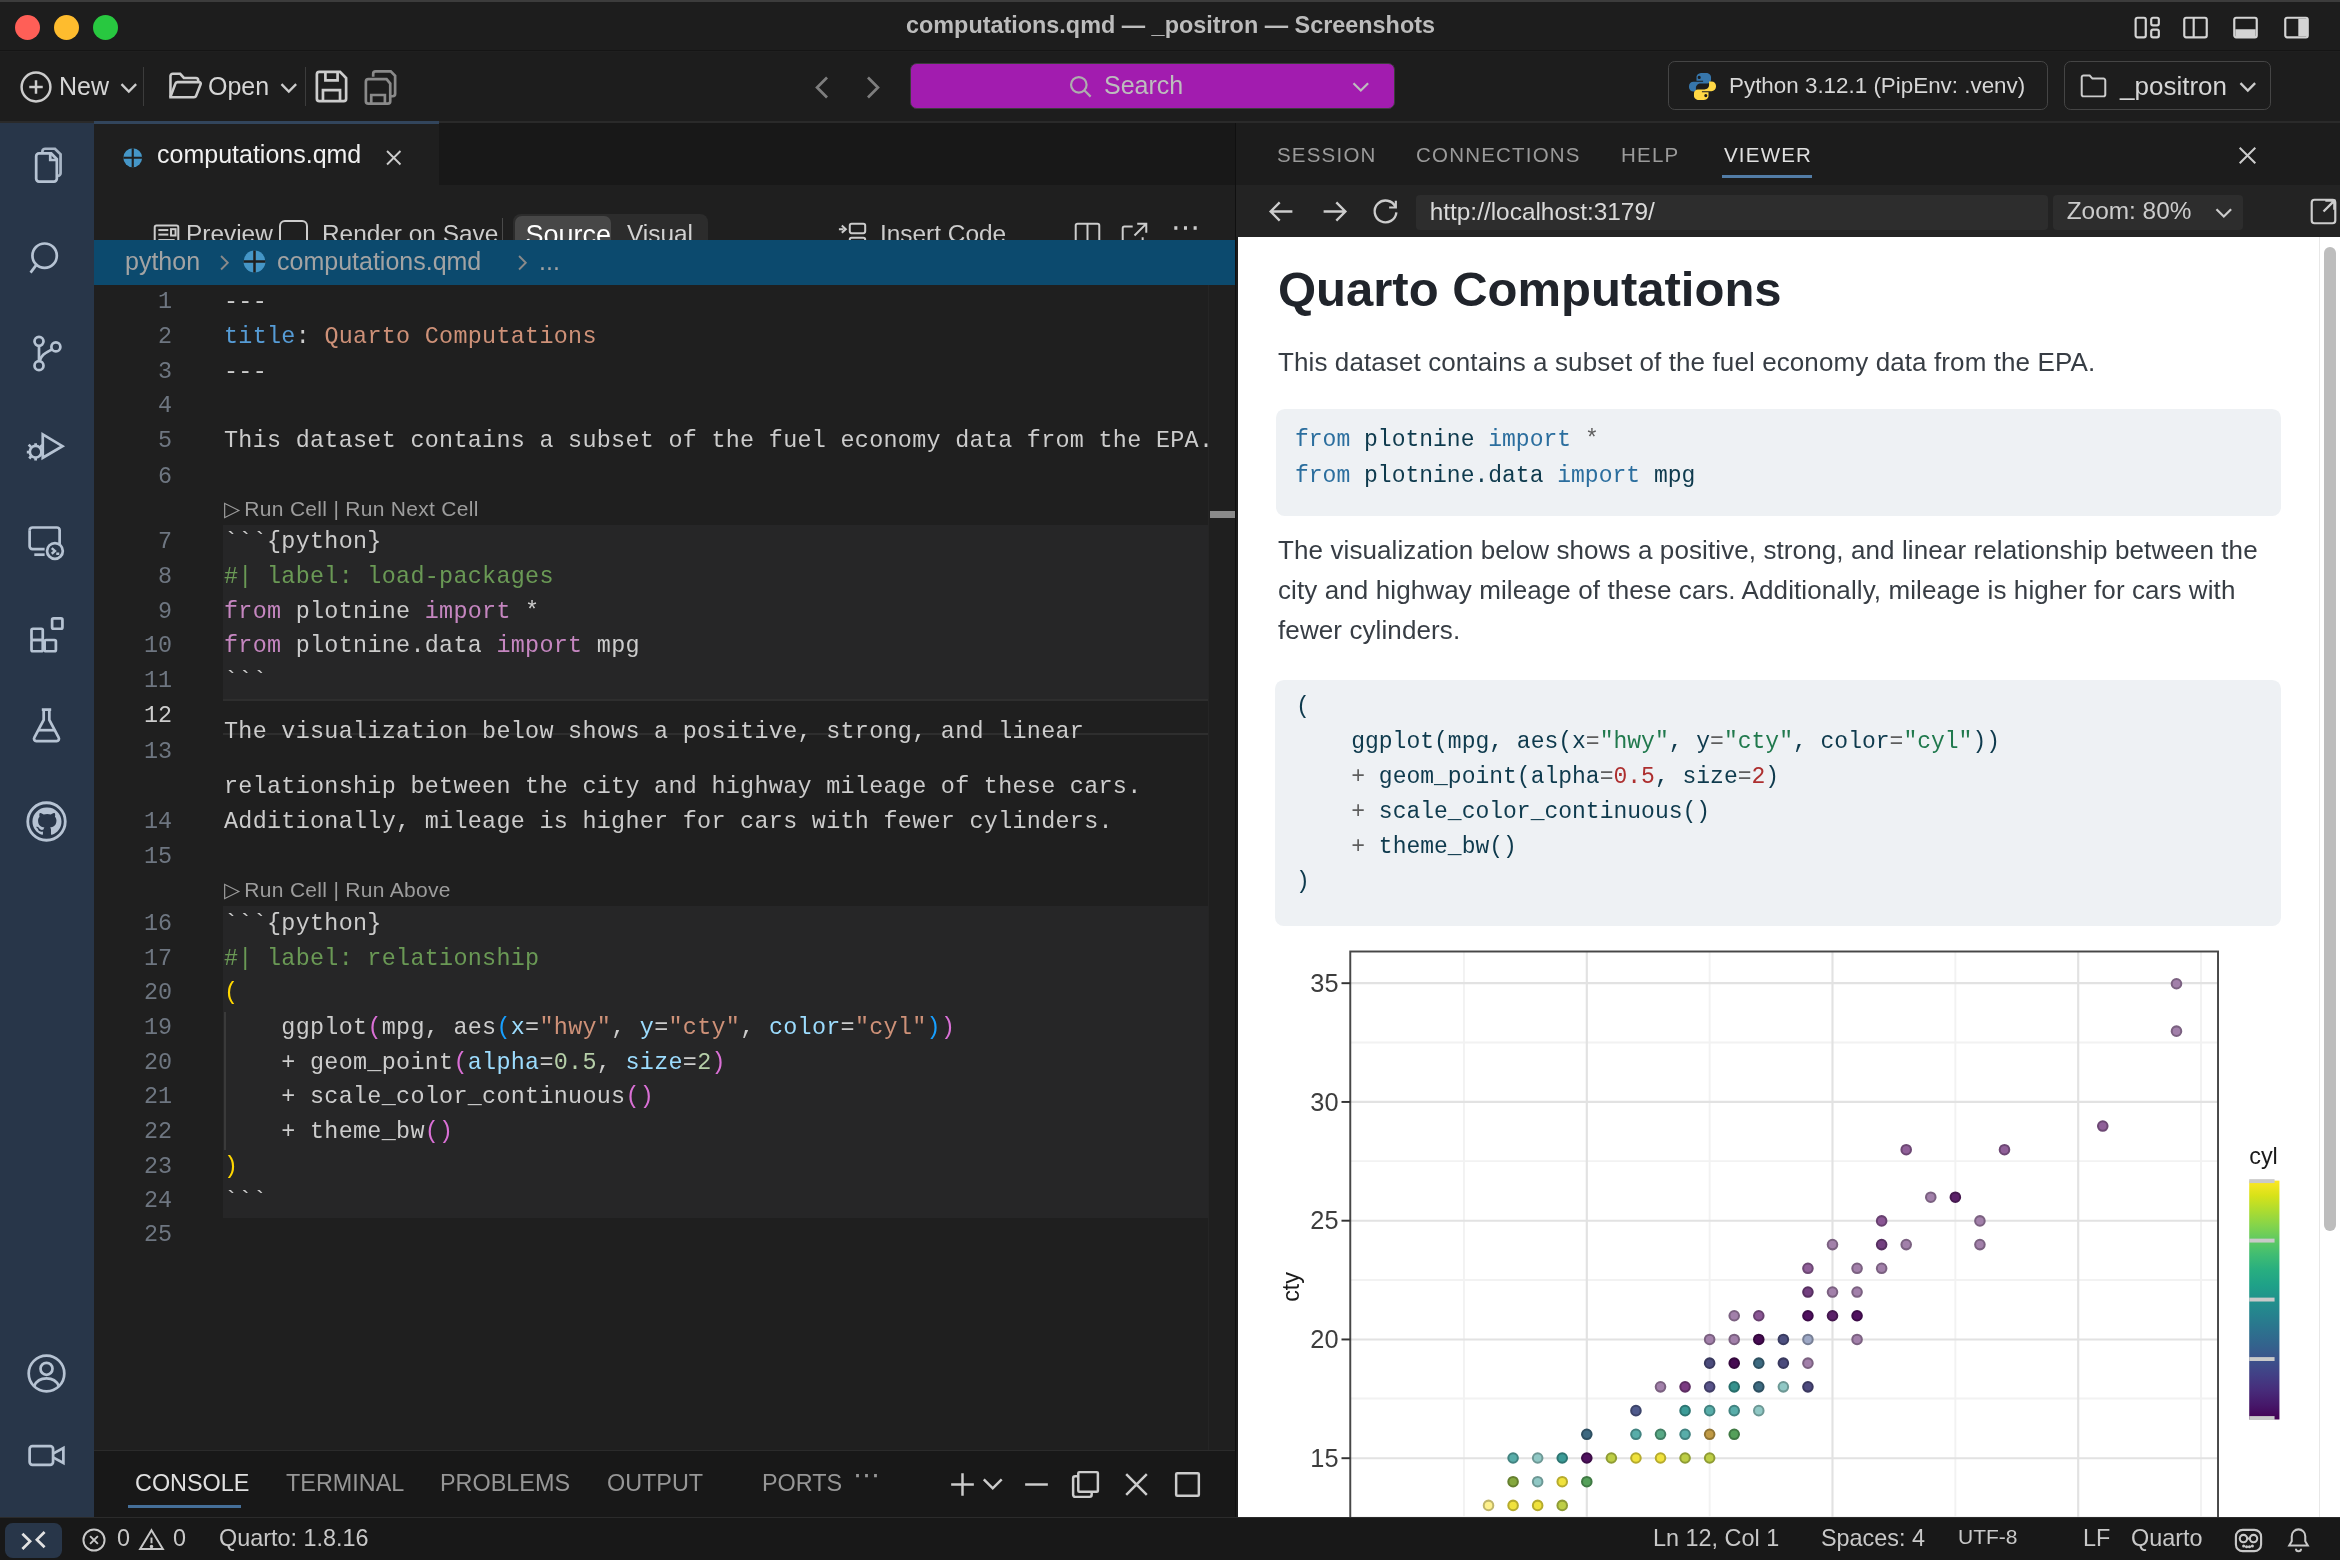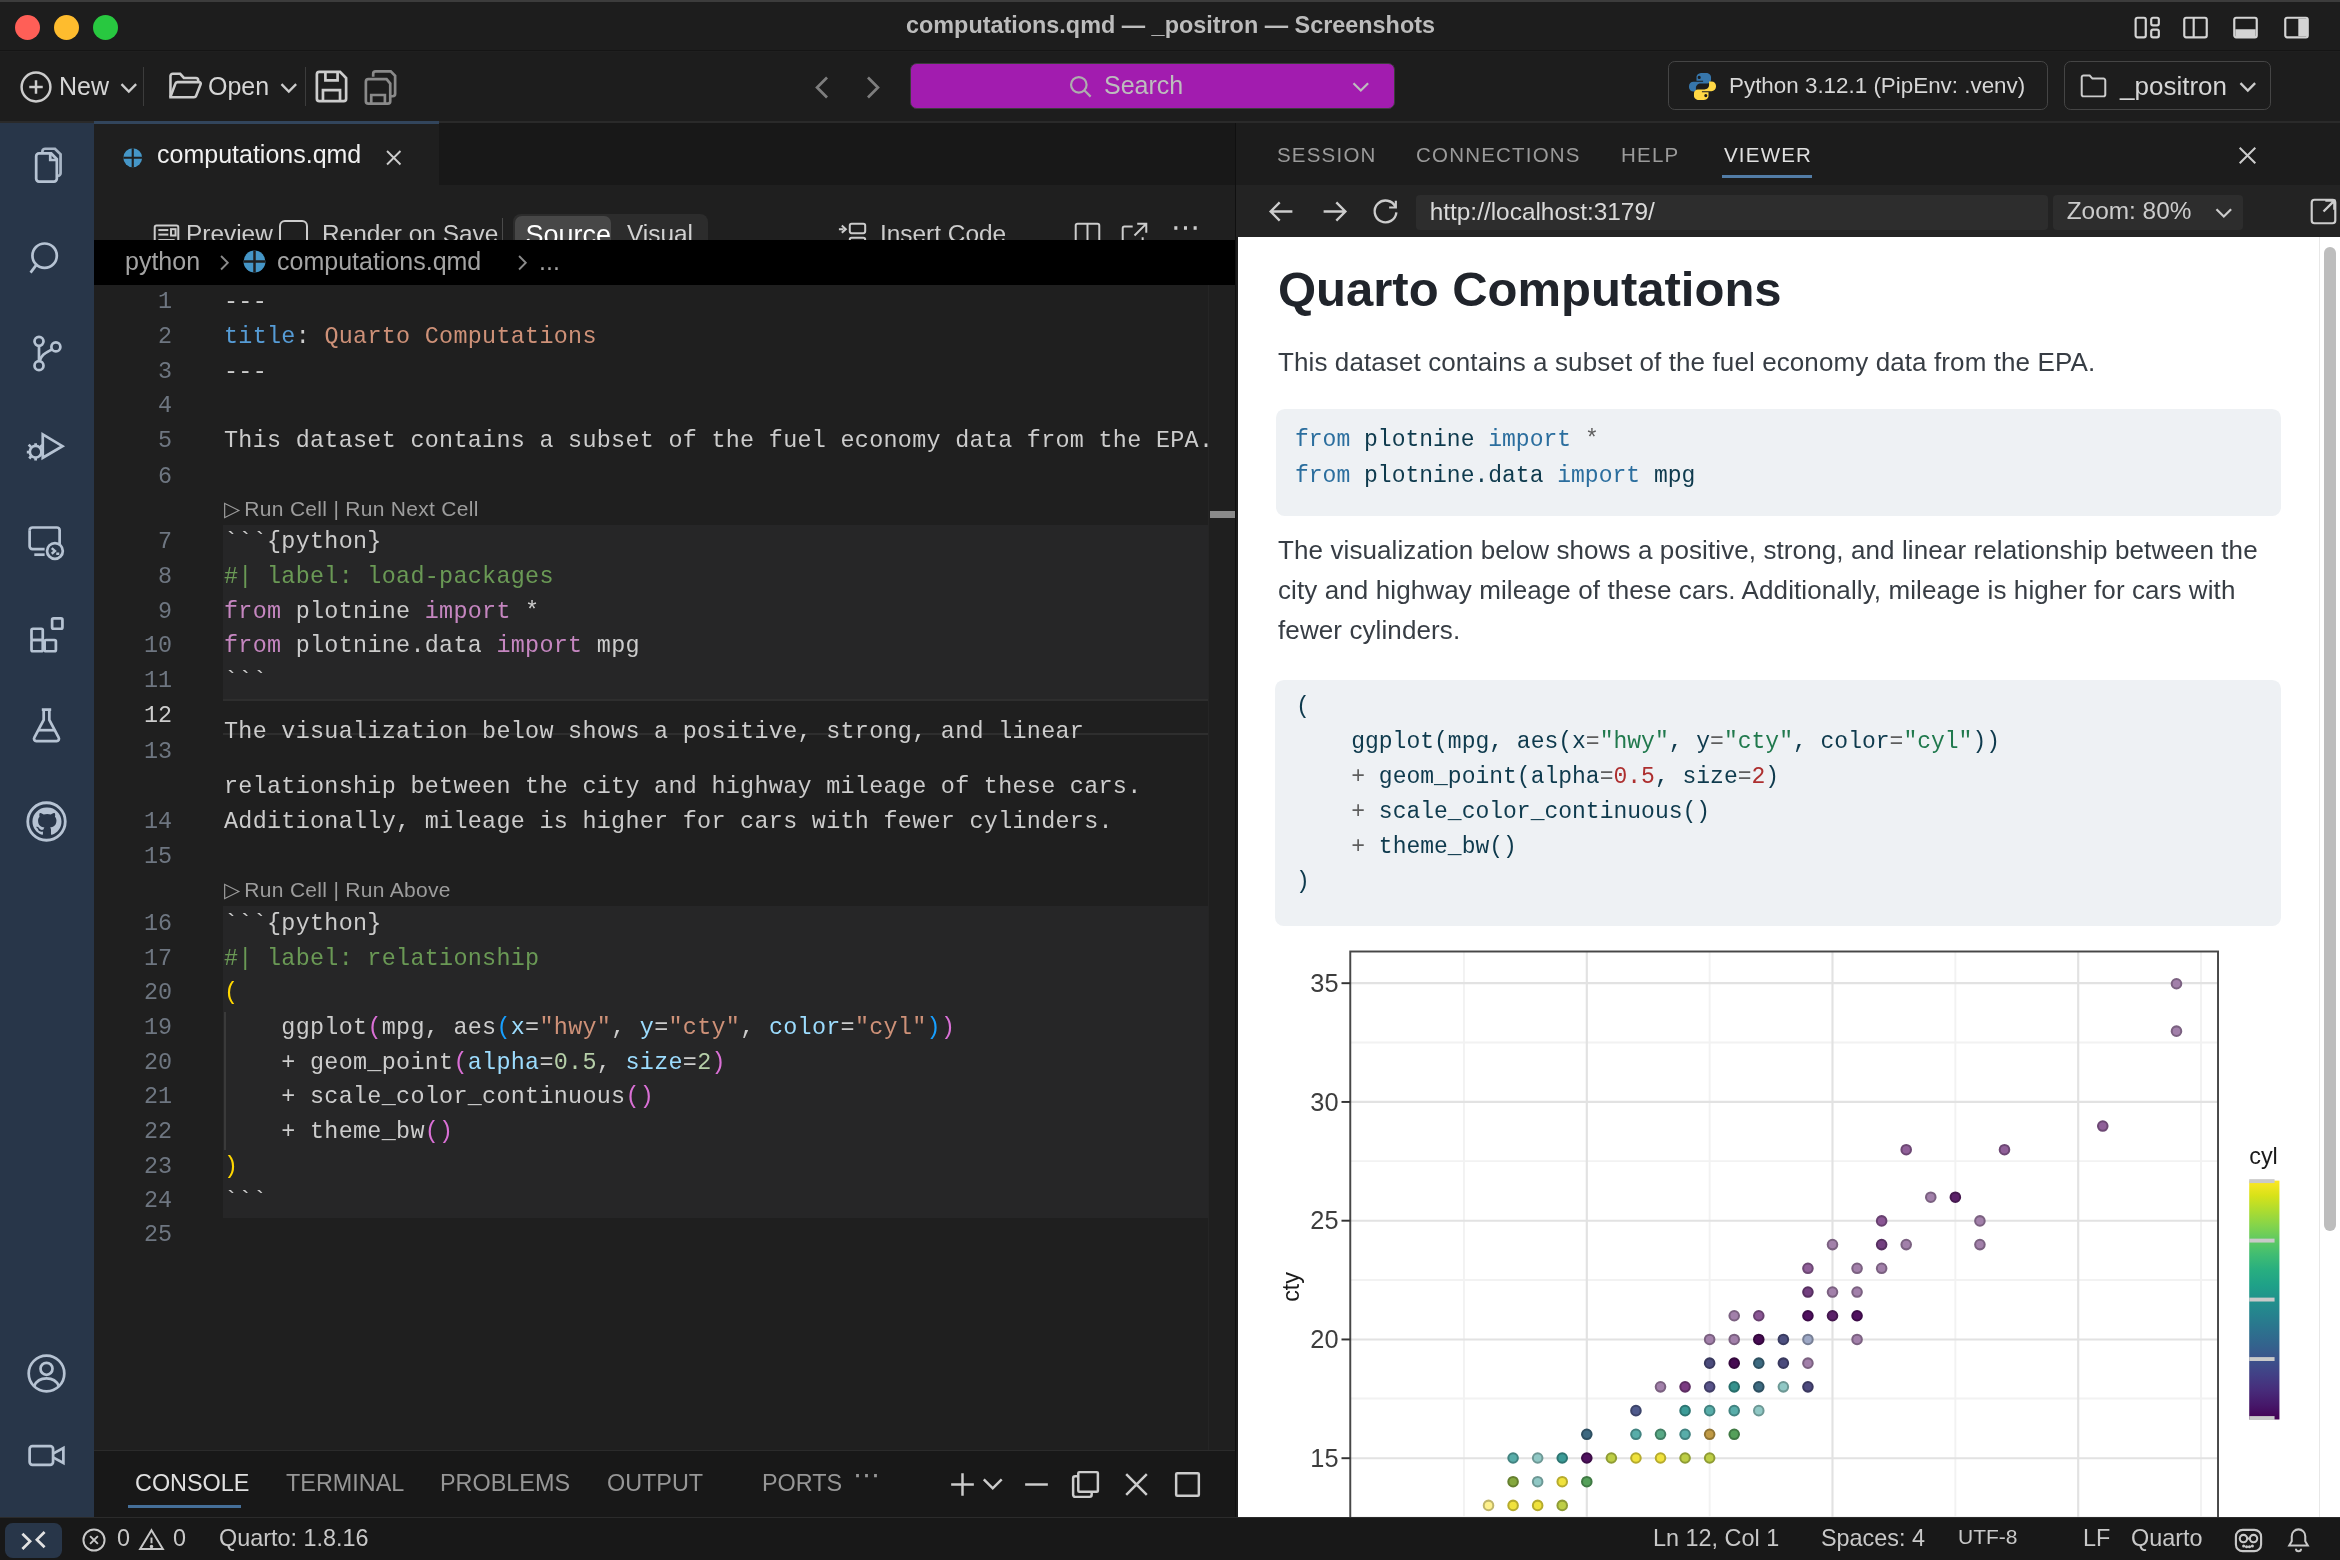--- a/index.html
+++ b/index.html
@@ -216,21 +216,21 @@
     <rect x="1.5" y="1.5" width="13" height="13" rx="1"></rect>
         <line x1="8" y1="1.5" x2="8" y2="14.5"></line>
   </svg>
   <svg class="abs" style="left:1026px;top:12.7px;" width="29" height="29" viewBox="0 0 16 16" fill="none" stroke="#cccccc" stroke-width="1.1">
     <path d="M7 3 H2.5 a1 1 0 0 0-1 1 v9 a1 1 0 0 0 1 1 h9 a1 1 0 0 0 1-1 V9"></path>
     <path d="M9.5 1.5 H14.5 V6.5 M14 2 L8 8"></path>
   </svg>
   <div class="abs" style="left:1077px;top:2px;font-size:29px;color:#cccccc;letter-spacing:2.9px;">⋯</div>
 </div>
 
-<div class="abs" style="left:94px;top:240px;width:1142px;height:45px;background:#000000;">
+<div class="abs" style="left:94px;top:240px;width:1142px;height:45px;background:#0c4a6e;">
   <div class="abs" style="left:31px;top:6.8px;font-size:25px;color:#a3a3a3;">python</div>
   <svg class="abs" style="left:119px;top:11.7px;" width="21.5" height="21.5" viewBox="0 0 16 16">
         <path d="M6 3 L11 8 L6 13" fill="none" stroke="#8a8a8a" stroke-width="1.4"></path>
       </svg>
   <svg class="abs" style="left:148px;top:8.8px;" width="25" height="25" viewBox="0 0 16 16">
     <circle cx="8" cy="8" r="7" fill="#4596c7"></circle>
     <path d="M8 1 V15 M1 8 H15" stroke="#1f1f1f" stroke-width="1.6" fill="none"></path>
   </svg>
   <div class="abs" style="left:183px;top:6.8px;font-size:25px;color:#a3a3a3;">computations.qmd</div>
   <svg class="abs" style="left:417px;top:11.7px;" width="21.5" height="21.5" viewBox="0 0 16 16">

